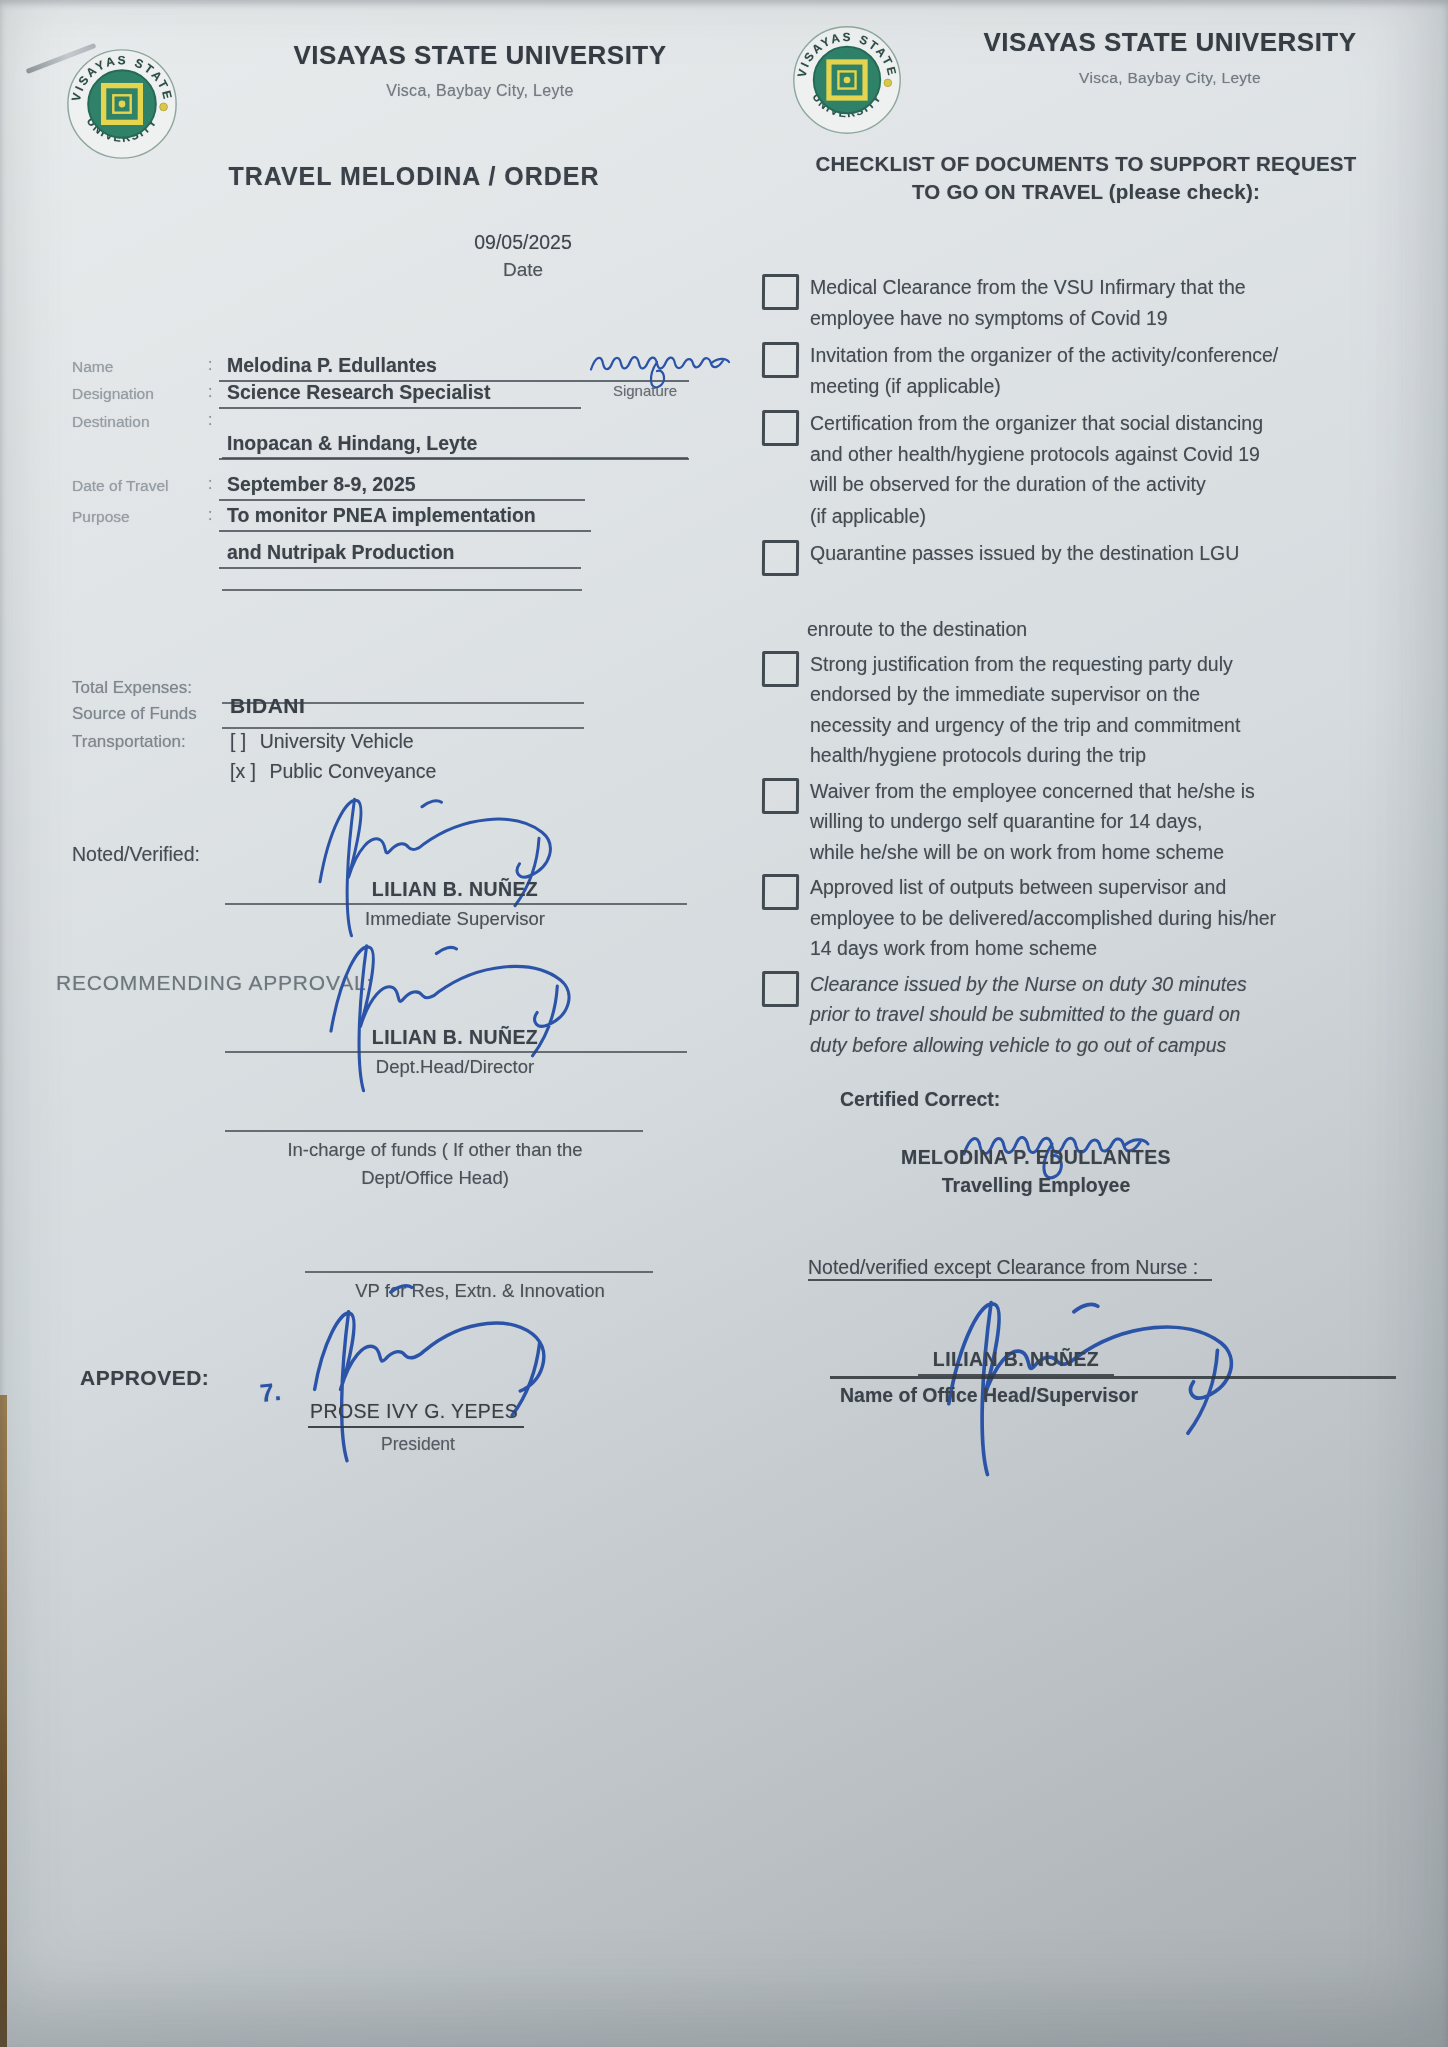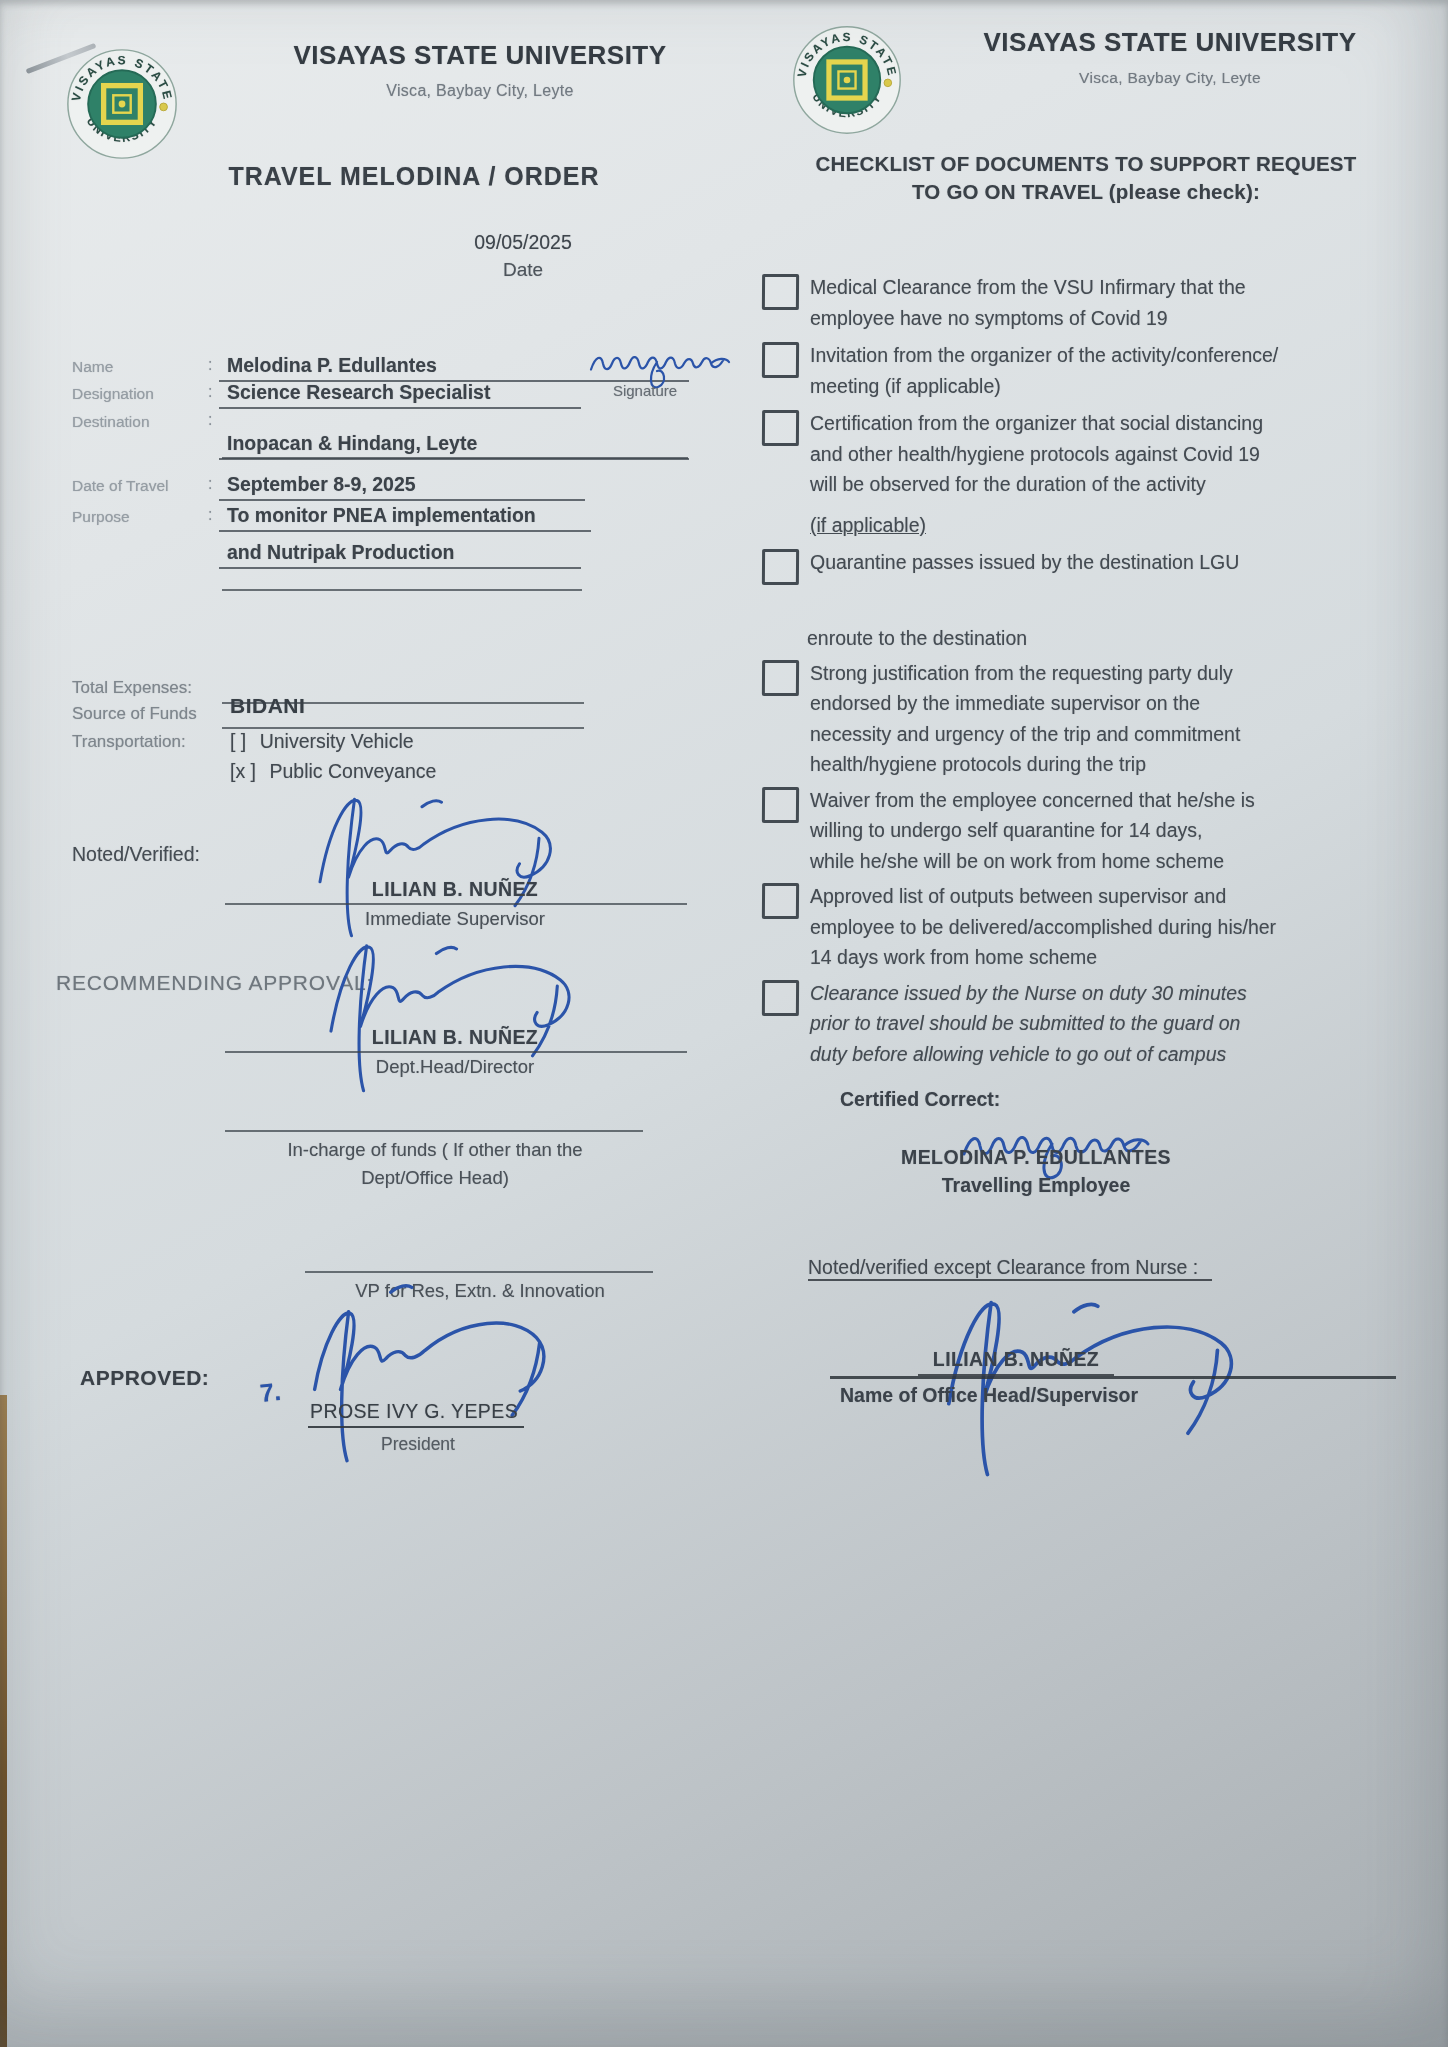--- a/index.html
+++ b/index.html
@@ -30,21 +30,21 @@
   .name-line{font-size:19.5px;font-weight:600;color:#3b424a;letter-spacing:.4px;}
   .sub-title{font-size:18.5px;color:#4a5158;}
   .bold19{font-size:19.5px;font-weight:700;color:#3b424a;}
   
   .ck-item{display:flex;align-items:flex-start;margin-top:7px;}
   .ck-item:first-child{margin-top:0;}
   .ckbox{width:31px;height:30px;border:3px solid #434b52;border-radius:2px;margin:2px 11px 0 0;
          flex-shrink:0;transform:rotate(.4deg);background:rgba(255,255,255,.05);}
   .ck-text{font-size:19.5px;line-height:30.5px;color:#444b52;}
   .ck-text div{white-space:nowrap;}
-  .gap-top{margin-top:10px;text-decoration:underline;}
+  .gap-top{margin-top:1px;}
   .ck-cont{font-size:19.5px;line-height:30.5px;color:#444b52;margin:38px 0 0 45px;white-space:nowrap;}
   
   .pen{background:linear-gradient(90deg,#8f979d,#c6cbcf 60%,#aeb4b9);border-radius:3px;}
   .edge-brown{background:linear-gradient(180deg,#a08050,#6e5026 60%,#5e431f);}
 </style>
 </head>
 <body>
 
 <div class="page soft">
 

